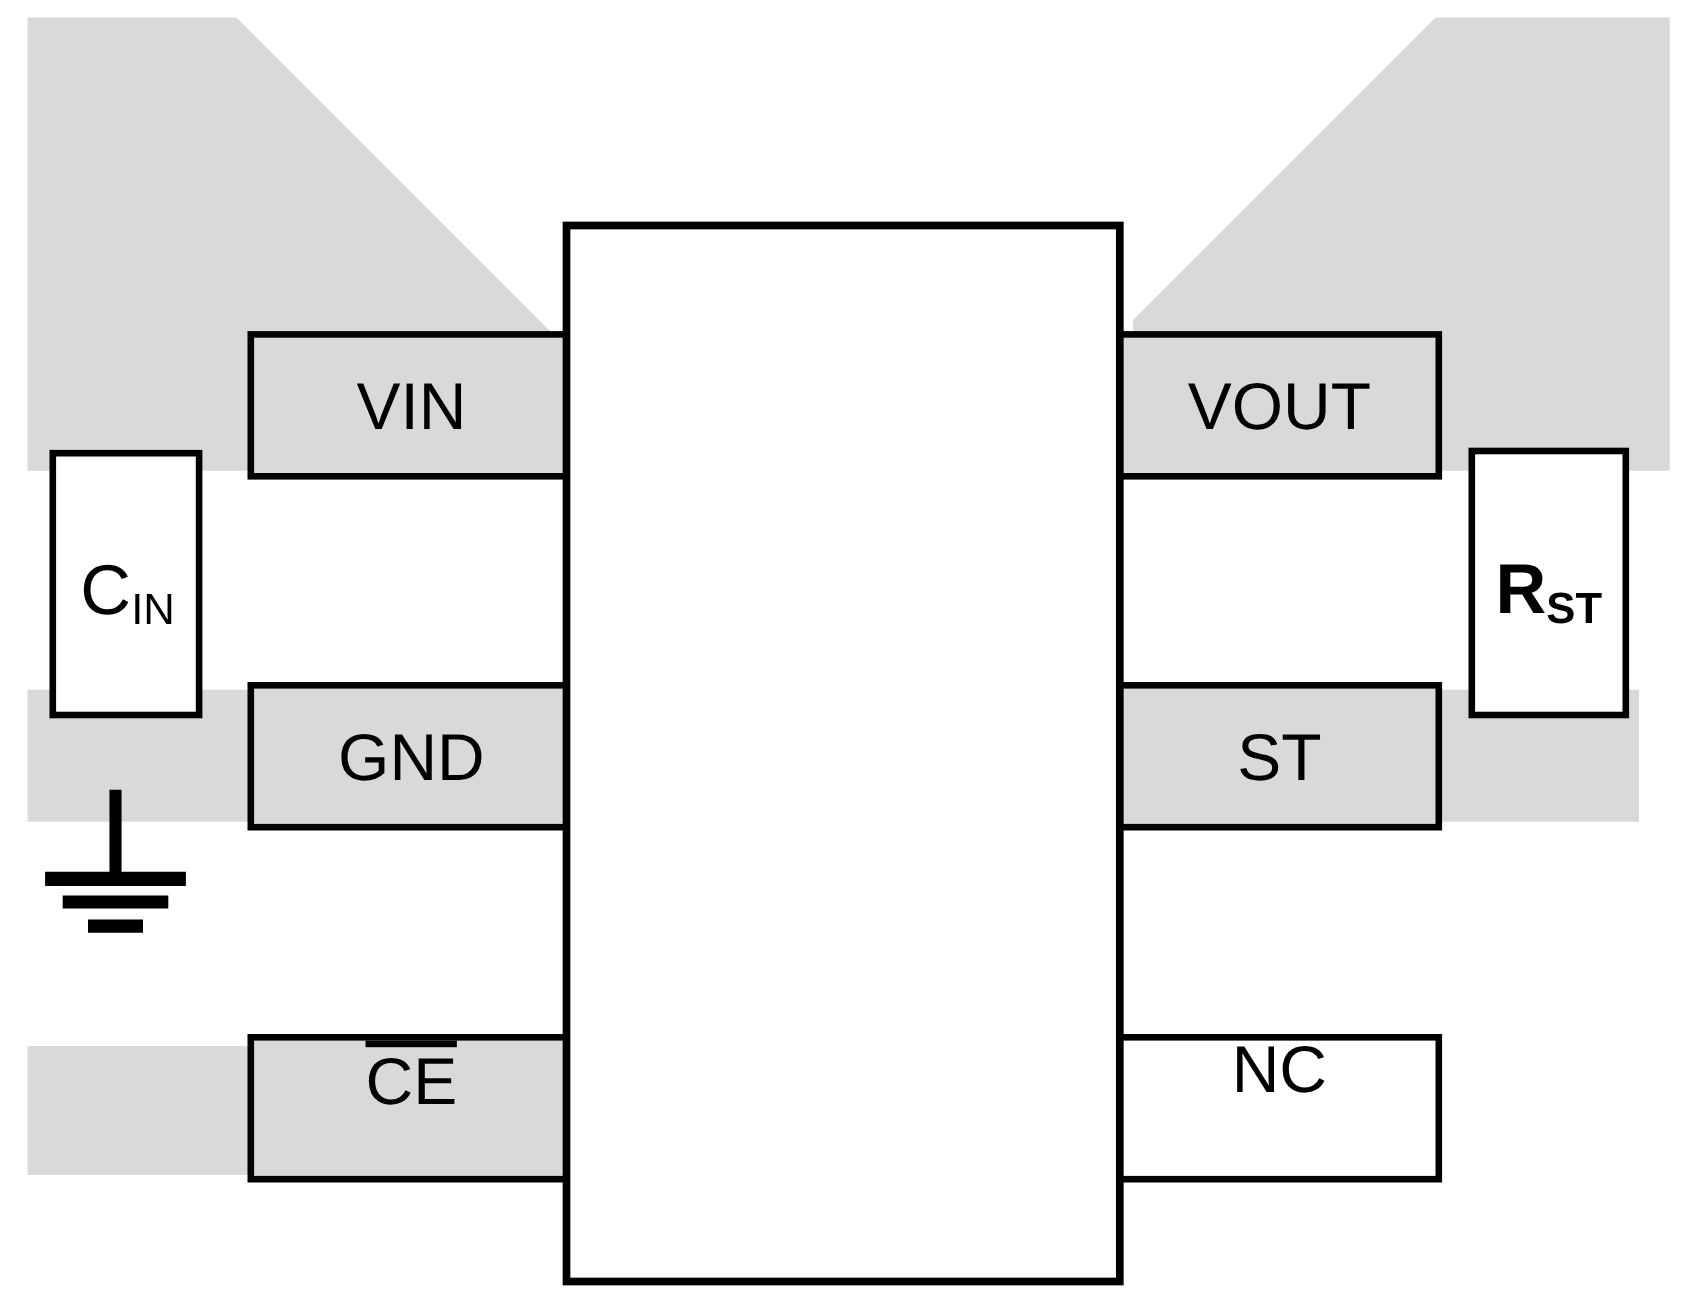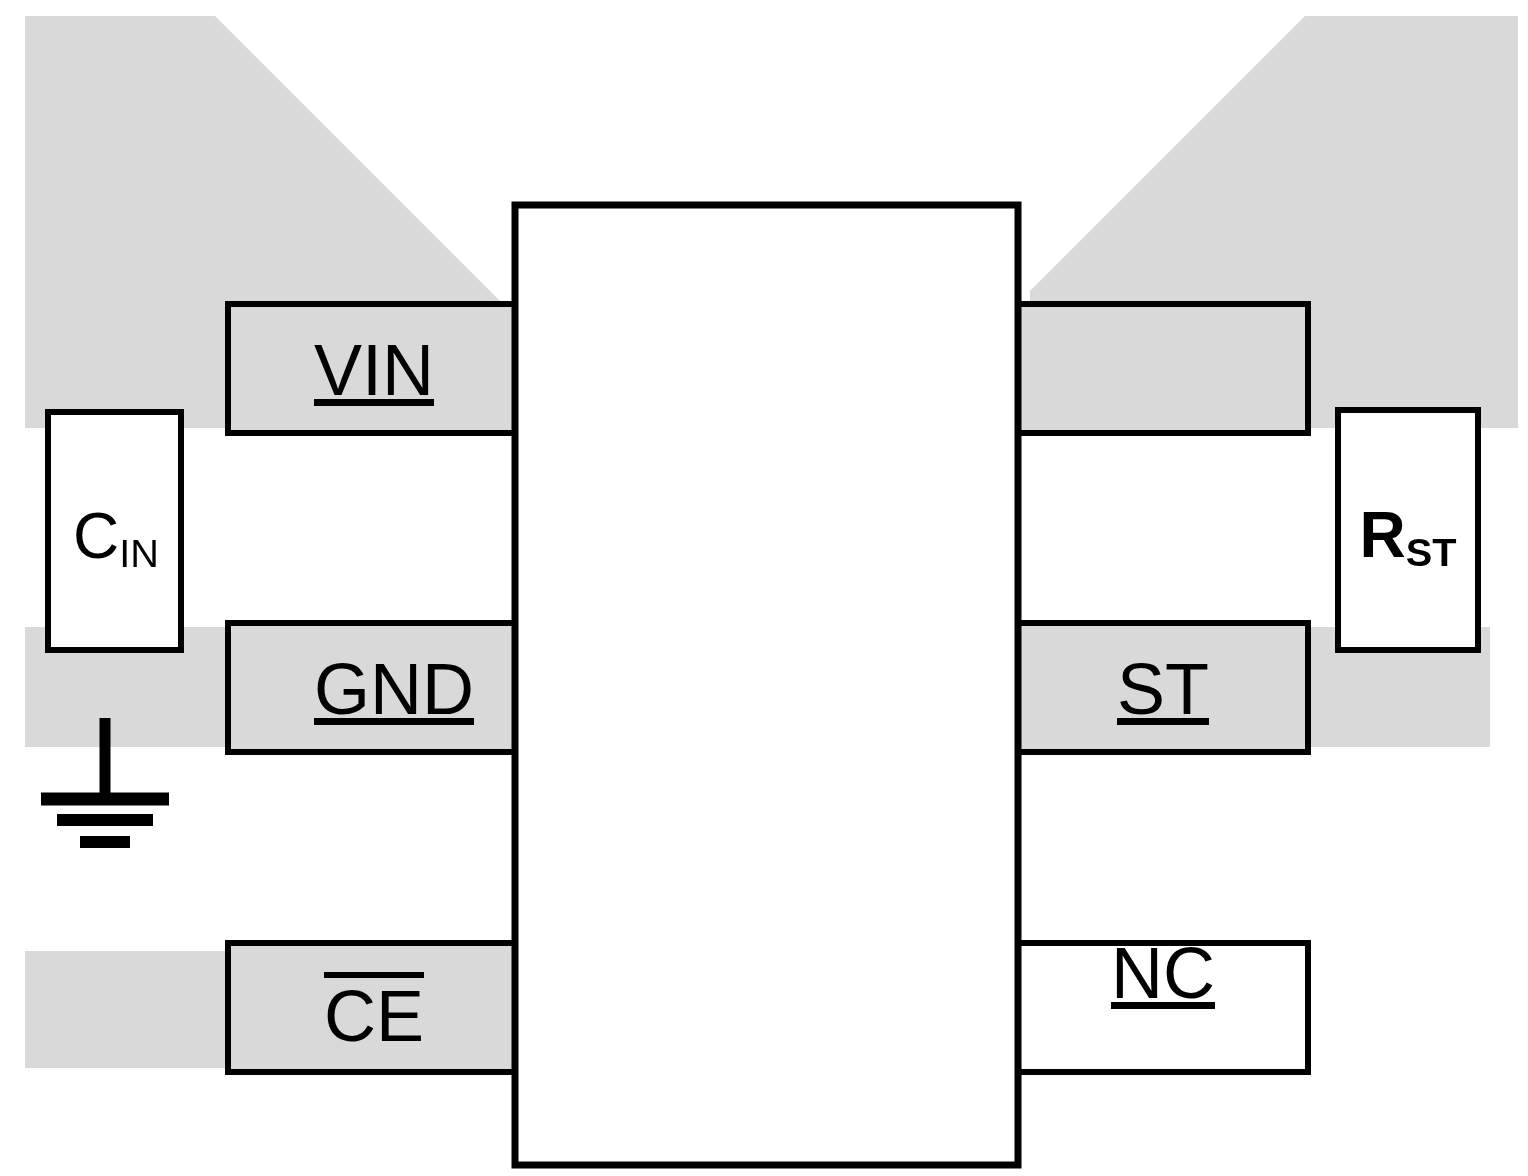--- a/index.html
+++ b/index.html
@@ -33,23 +33,22 @@
   .lbl {
     position: absolute;
     font-family: "Liberation Sans", sans-serif;
     color: #000000;
     white-space: nowrap;
     line-height: 1;
     text-align: center;
     user-select: none;
   }
   .pin-lbl {
-    font-size: 72px;
+    font-size: 60px;
     transform: translate(-50%, -50%);
-    text-decoration: underline;
   }
   .comp-lbl {
     font-size: 64px;
     transform: translate(-50%, -50%);
   }
   .comp-lbl .sub {
     font-size: 0.62em;
     vertical-align: baseline;
     position: relative;
     top: 0.22em;
@@ -98,24 +97,25 @@
     <g>
       <line class="gnd-line" x1="105" y1="718" x2="105" y2="797" stroke-width="11"></line>
       <line class="gnd-line" x1="41" y1="799" x2="169" y2="799" stroke-width="13"></line>
       <line class="gnd-line" x1="57" y1="820" x2="153" y2="820" stroke-width="12"></line>
       <line class="gnd-line" x1="80" y1="842" x2="130" y2="842" stroke-width="12"></line>
     </g>
   </svg>
 
   <div class="lbl pin-lbl" style="left:374px; top:370px;">VIN</div>
 
-  <div class="lbl pin-lbl" style="left:394px; top:689px;">GND</div>
+  <div class="lbl pin-lbl" style="left:374px; top:689px;">GND</div>
 
-  <div class="lbl pin-lbl" style="left:374px; top:1012px;"><span class="overline">CE</span></div>
+  <div class="lbl pin-lbl" style="left:374px; top:980px;"><span class="overline">CE</span></div>
 
+  <div class="lbl pin-lbl" style="left:1163px; top:370px;">VOUT</div>
 
   <div class="lbl pin-lbl" style="left:1163px; top:689px;">ST</div>
 
   <div class="lbl pin-lbl" style="left:1163px; top:973px;">NC</div>
 
   <div class="lbl comp-lbl" style="left:116px; top:536px;"><span>C</span><span class="sub">IN</span></div>
 
   <div class="lbl comp-lbl" style="left:1408px; top:535px;font-weight:bold;"><span>R</span><span class="sub">ST</span></div>
 
 </div>

